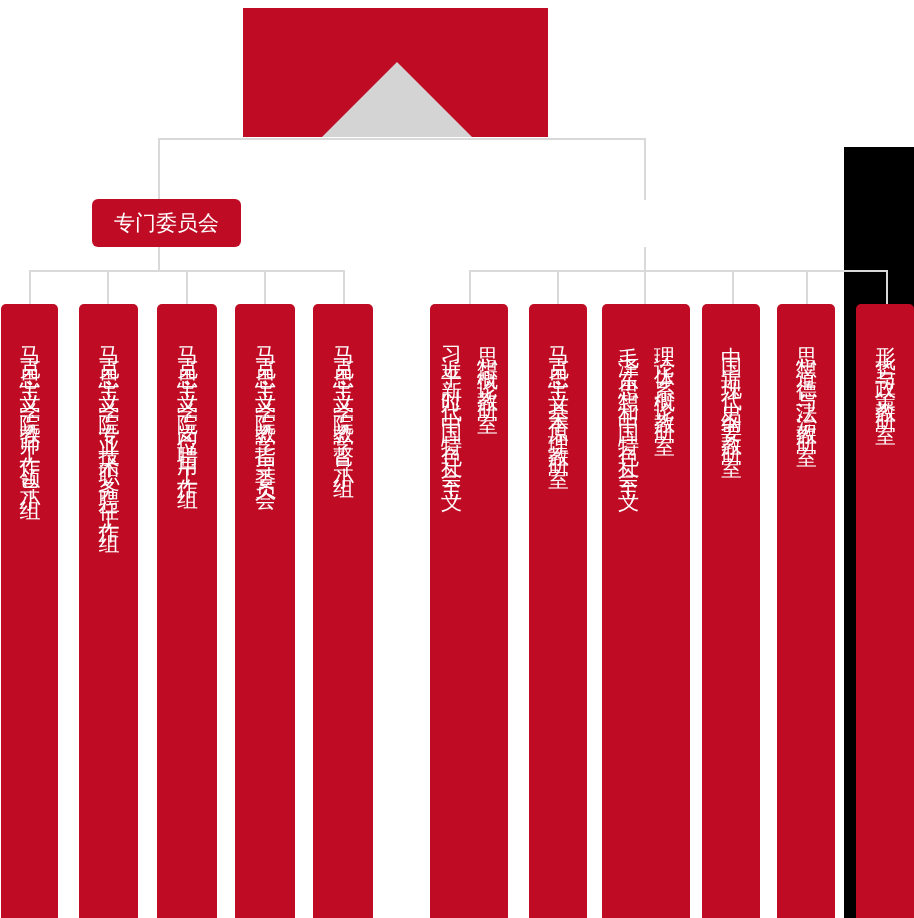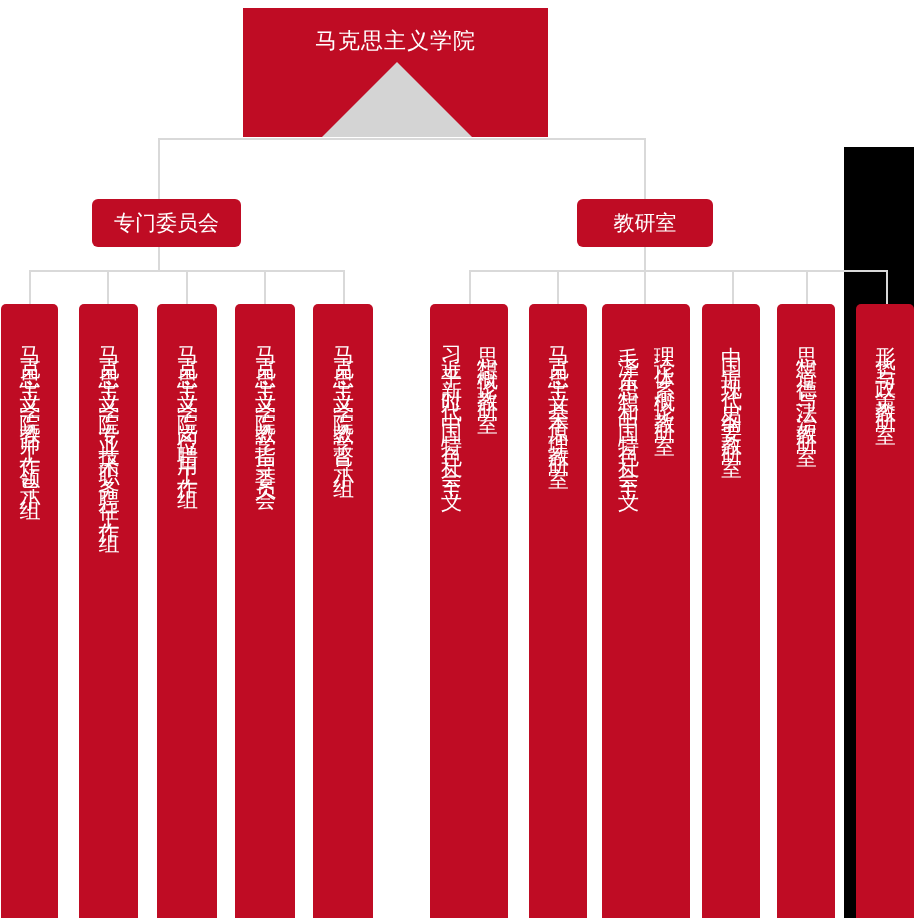--- a/index.html
+++ b/index.html
@@ -52,29 +52,25 @@
   <div class="line vline" style="left:264px;top:270px;height:34px;"></div>
   <div class="line vline" style="left:343px;top:270px;height:34px;"></div>
   <div class="line vline" style="left:469px;top:270px;height:34px;"></div>
   <div class="line vline" style="left:557px;top:270px;height:34px;"></div>
   <div class="line vline" style="left:644px;top:270px;height:34px;"></div>
   <div class="line vline" style="left:732px;top:270px;height:34px;"></div>
   <div class="line vline" style="left:806px;top:270px;height:34px;"></div>
   <div class="line vline" style="left:886px;top:270px;height:34px;"></div>
 
   <div class="root-box">
-    <div class="root-title">马克思主义学院</div>
     <div class="root-arrow"></div>
   </div>
 
   <div class="branch-label" id="label-committee">
     <span>专门委员会</span>
-  </div>
-  <div class="branch-label" id="label-teaching">
-    <span>教研室</span>
   </div>
 
   <div class="bar" style="left:1px;width:57px;">
     <div class="bar-cols">
         <div class="bar-col">马克思主义学院教师工作领导小组</div>
       </div>
   </div>
   <div class="bar" style="left:79px;width:59px;">
     <div class="bar-cols">
         <div class="bar-col">马克思主义学院专业技术职务聘任工作组</div>

